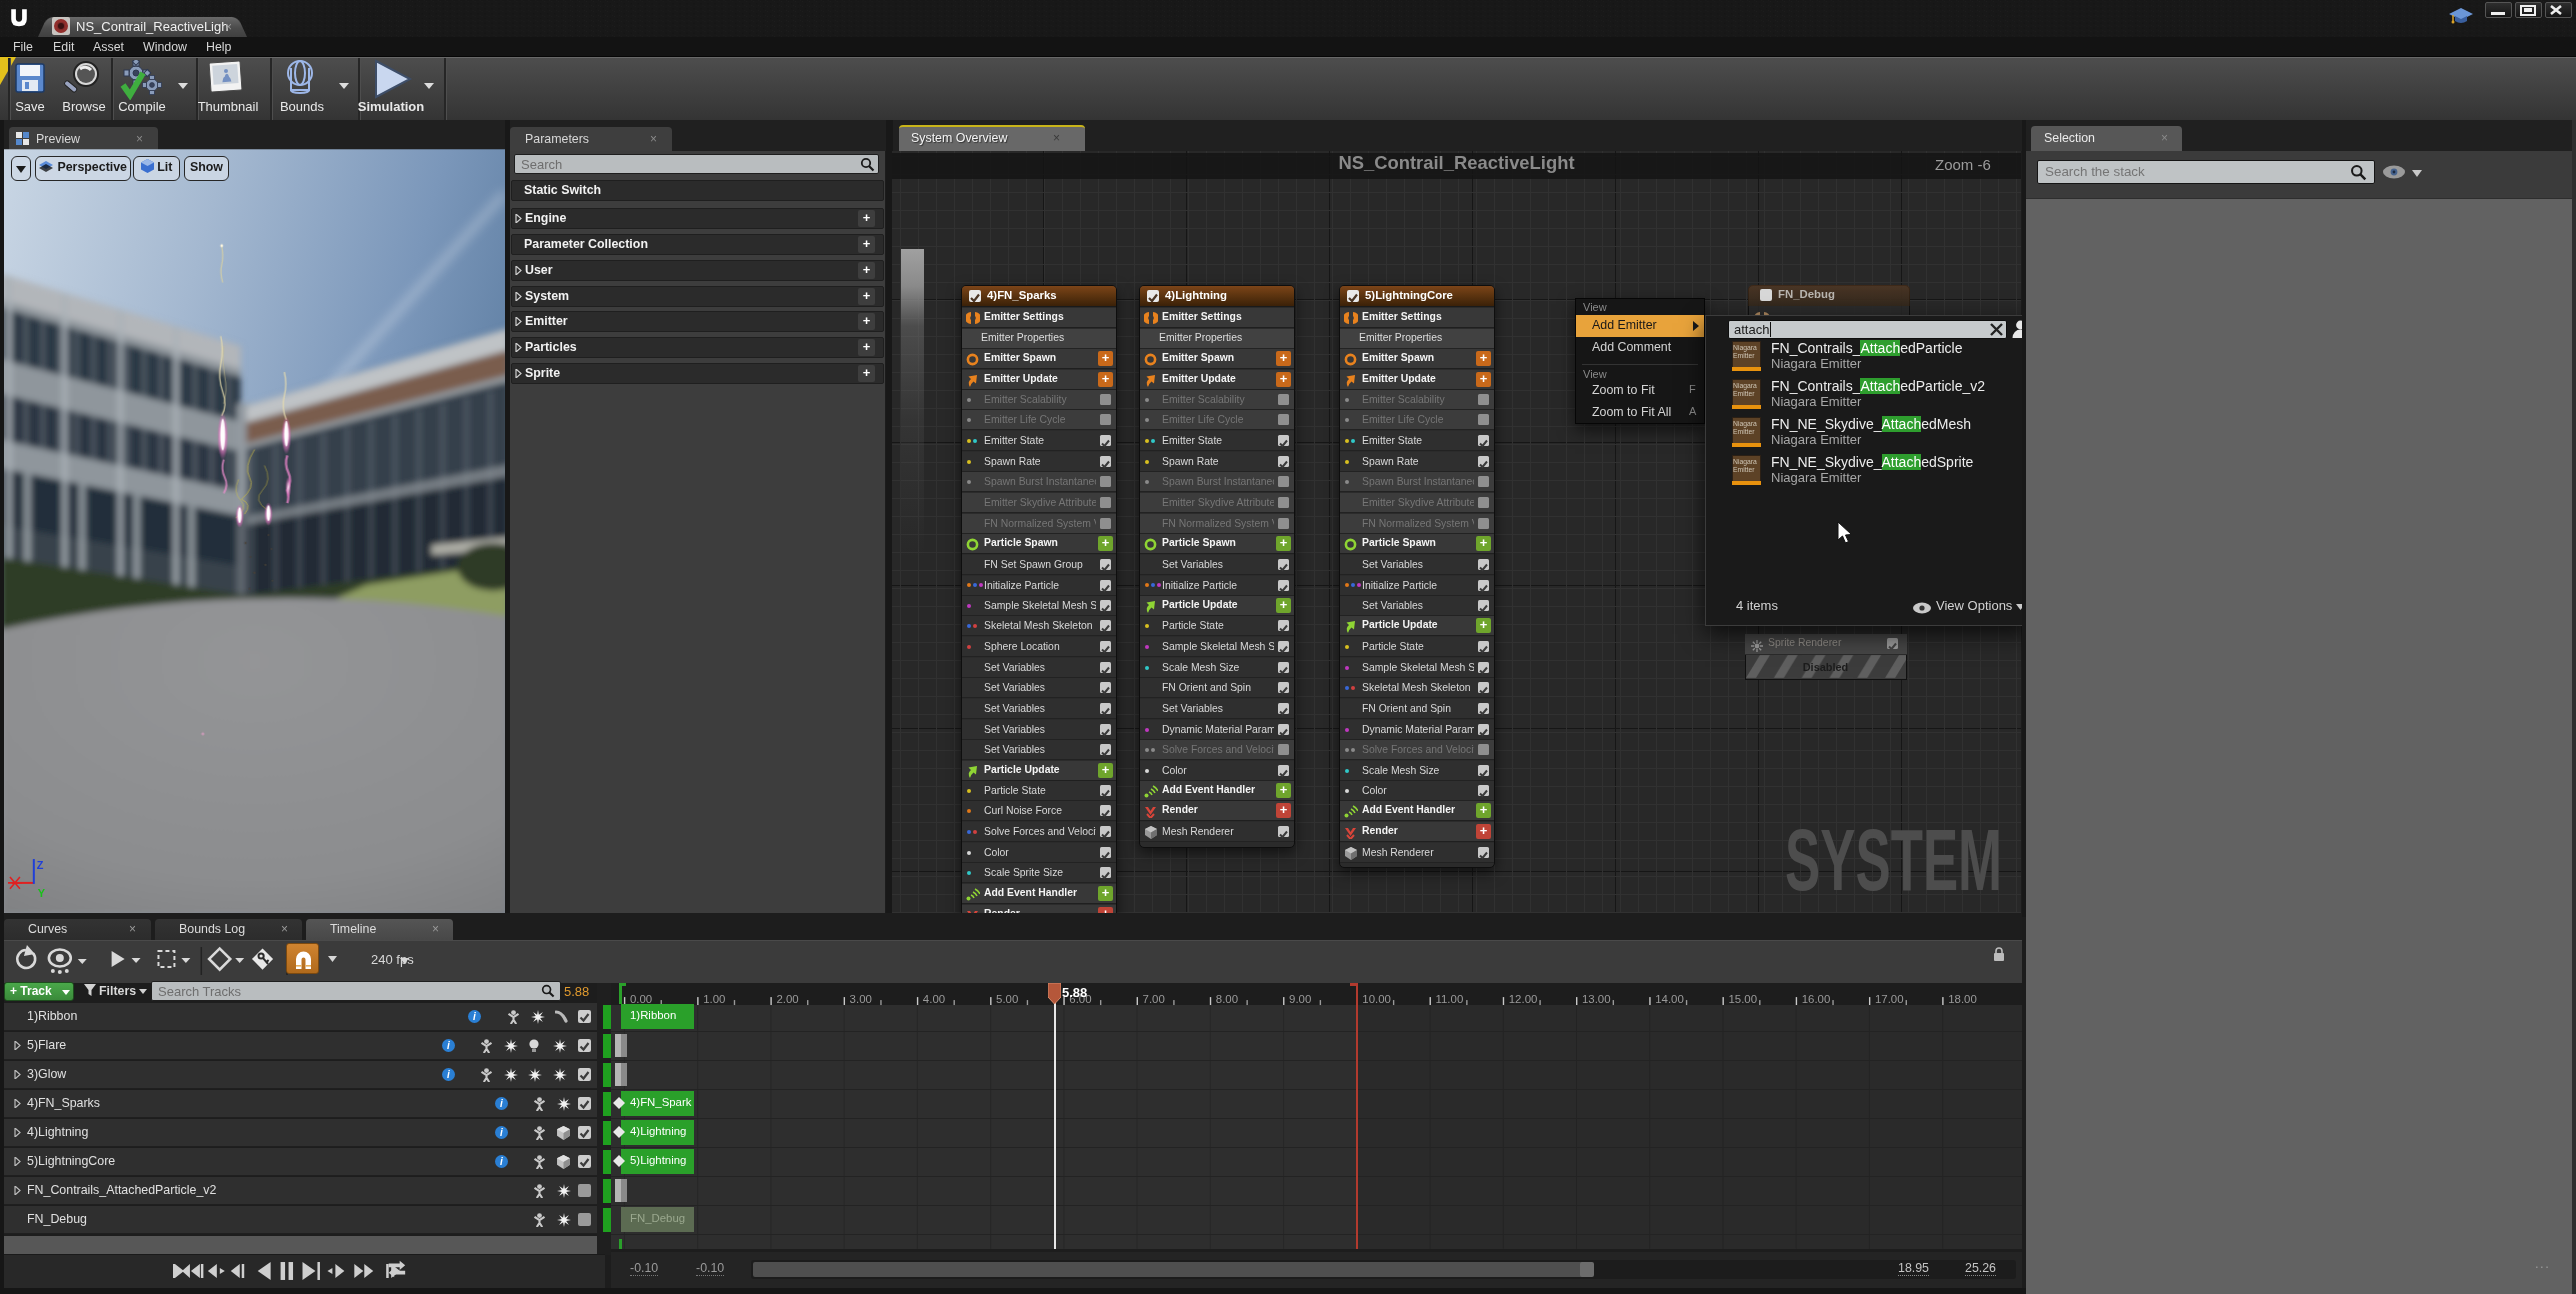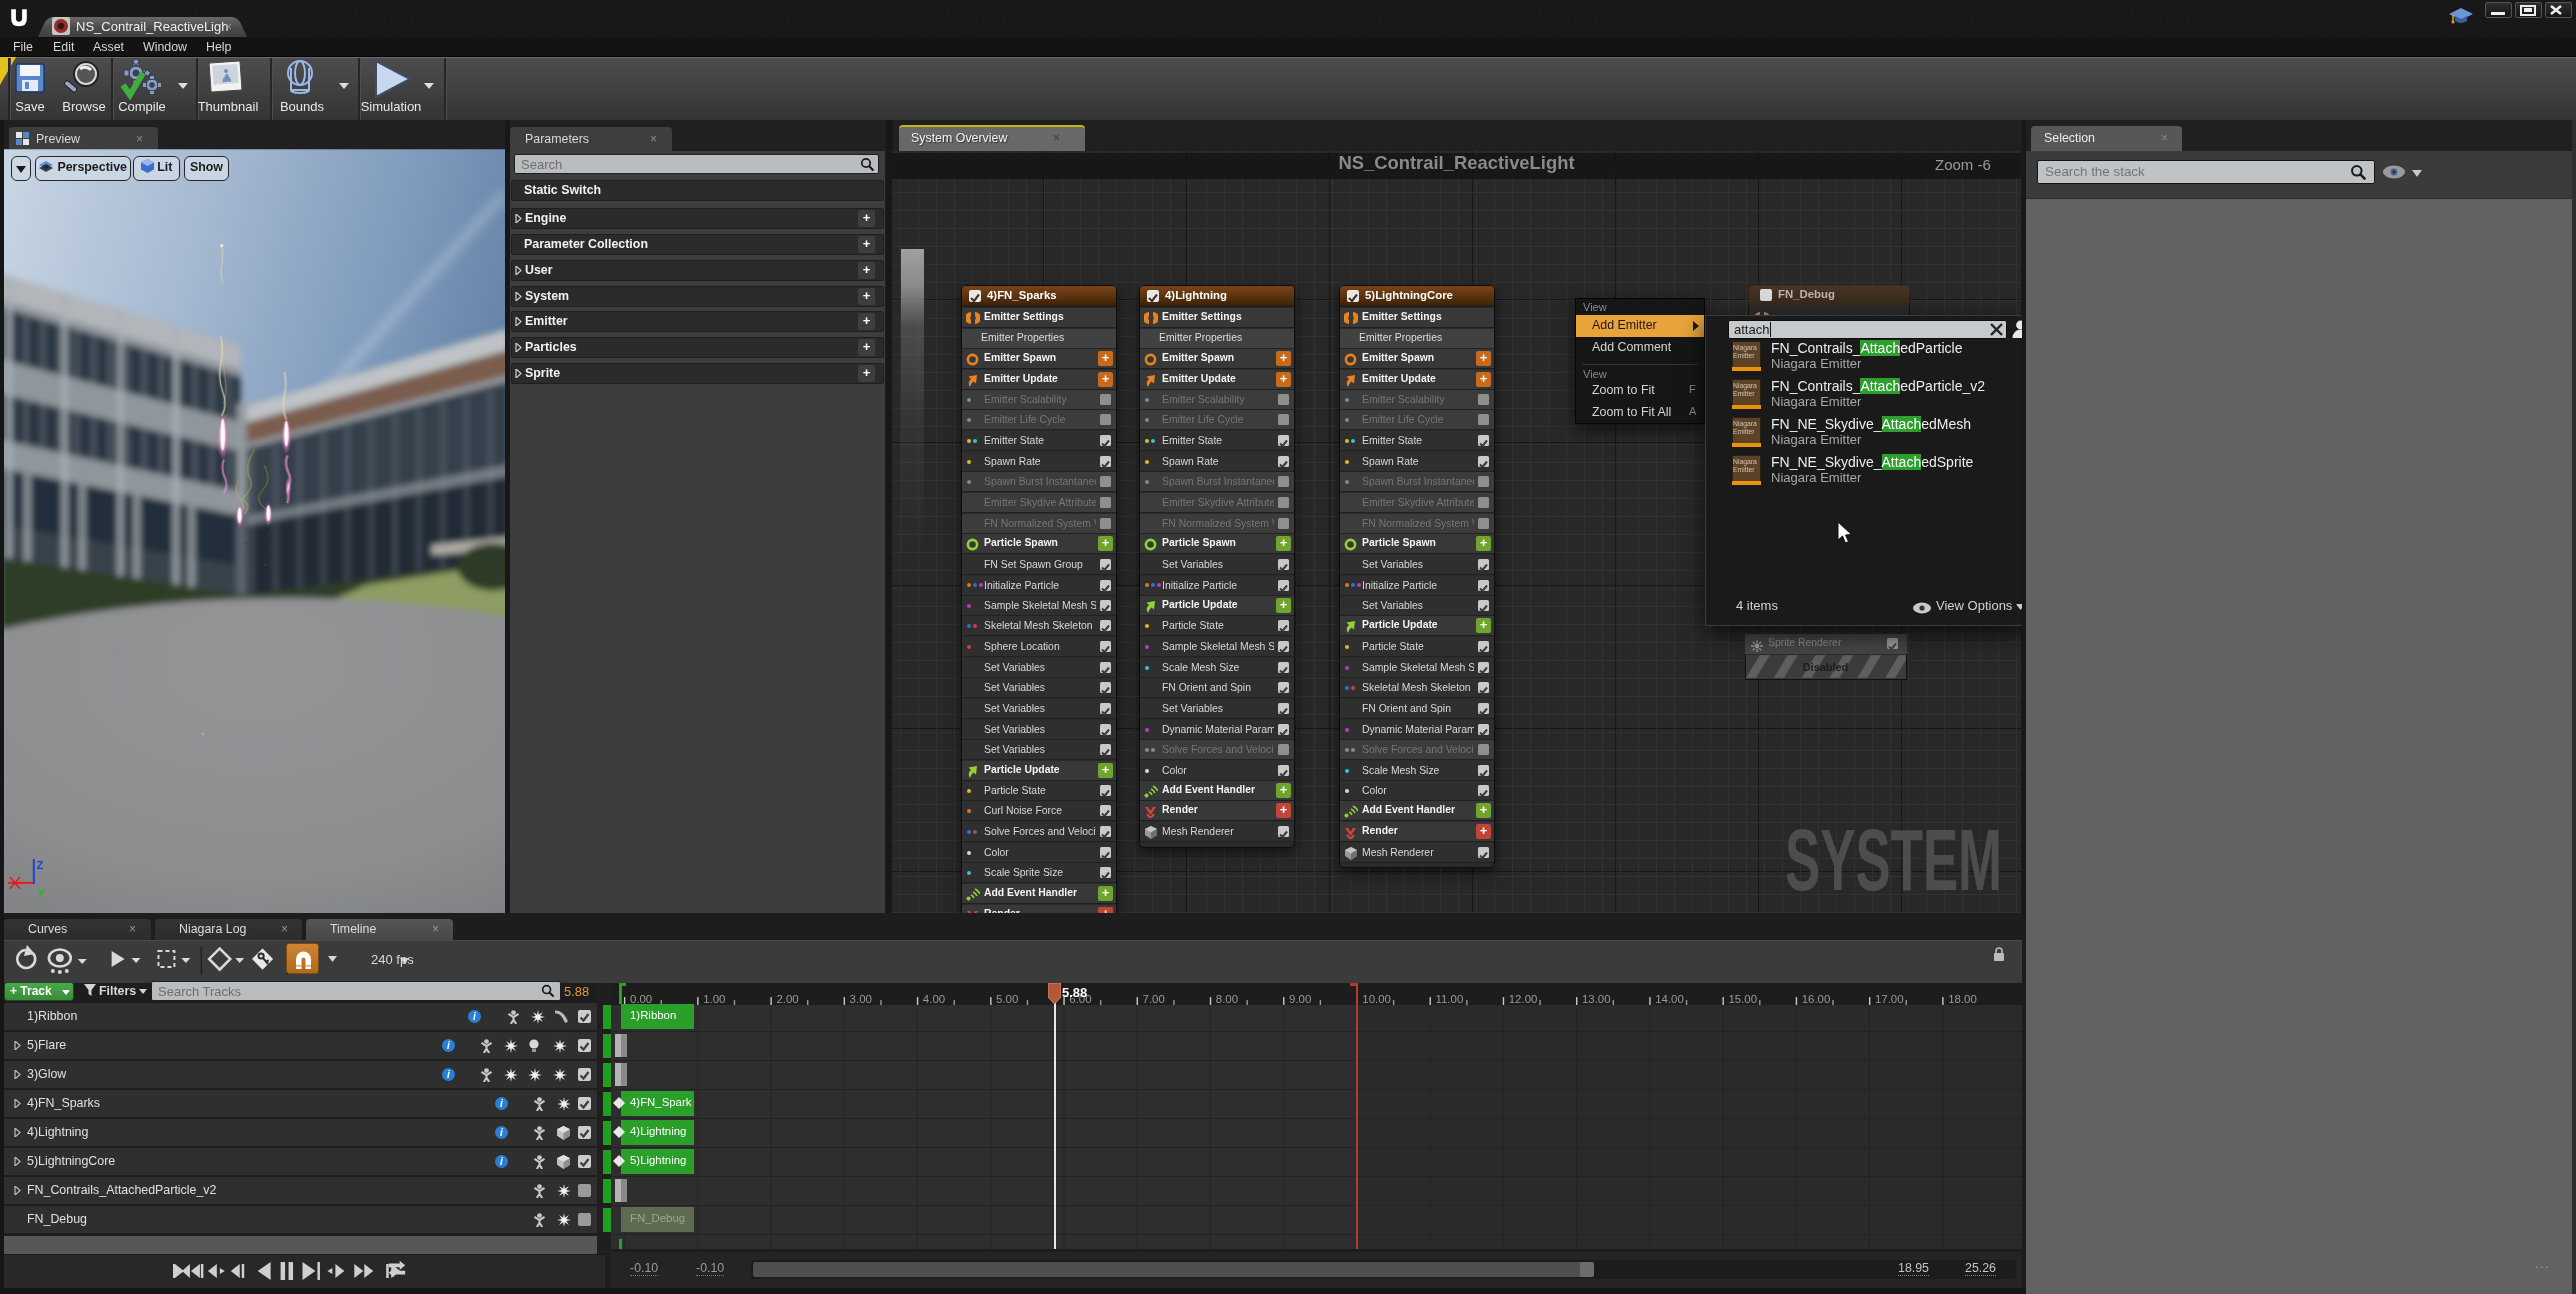--- a/index.html
+++ b/index.html
@@ -64,21 +64,21 @@
 <div style="position:absolute;left:272px;top:58px;width:1px;height:62px;background:#4e4e4e;"></div>
 <div style="position:absolute;left:358px;top:58px;width:2px;height:62px;background:#262626;"></div>
 <div style="position:absolute;left:360px;top:58px;width:1px;height:62px;background:#4e4e4e;"></div>
 <div style="position:absolute;left:444px;top:58px;width:2px;height:62px;background:#262626;"></div>
 <div style="position:absolute;left:446px;top:58px;width:1px;height:62px;background:#4e4e4e;"></div>
 <div style="position:absolute;left:-12px;top:99px;width:84px;color:#e8e8e8;font-size:13px;text-align:center;">Save</div>
 <div style="position:absolute;left:42px;top:99px;width:84px;color:#e8e8e8;font-size:13px;text-align:center;">Browse</div>
 <div style="position:absolute;left:100px;top:99px;width:84px;color:#e8e8e8;font-size:13px;text-align:center;">Compile</div>
 <div style="position:absolute;left:186px;top:99px;width:84px;color:#e8e8e8;font-size:13px;text-align:center;">Thumbnail</div>
 <div style="position:absolute;left:260px;top:99px;width:84px;color:#e8e8e8;font-size:13px;text-align:center;">Bounds</div>
-<div style="position:absolute;left:349px;top:99px;width:84px;color:#e8e8e8;font-size:13px;text-align:center;">Simulation</div>
+<div style="position:absolute;left:349px;top:99px;width:84px;color:#e8e8e8;font-size:13px;text-align:center;font-weight:bold;">Simulation</div>
 <svg style="position:absolute;left:177px;top:82px;" width="12" height="8" viewBox="0 0 12 8">
       <path d="M1 1 L11 1 L6 7 Z" fill="#ddd"></path>
     </svg>
 <svg style="position:absolute;left:338px;top:82px;" width="12" height="8" viewBox="0 0 12 8">
       <path d="M1 1 L11 1 L6 7 Z" fill="#ddd"></path>
     </svg>
 <svg style="position:absolute;left:423px;top:82px;" width="12" height="8" viewBox="0 0 12 8">
       <path d="M1 1 L11 1 L6 7 Z" fill="#ddd"></path>
     </svg>
 <svg style="position:absolute;left:12px;top:60px;" width="36" height="36" viewBox="0 0 36 36">
@@ -953,21 +953,21 @@
       <circle cx="12" cy="7" r="1.4" fill="#1c2a40"></circle>
     </svg>
 <svg style="position:absolute;left:2412px;top:170px;" width="10" height="7" viewBox="0 0 10 7">
       <path d="M0 0 h10 l-5 7 Z" fill="#c9c9c9"></path>
     </svg>
 <div style="position:absolute;left:0px;top:913px;width:2022px;height:381px;background:#1d1d1d;"></div>
 <div style="position:absolute;left:4px;top:919px;width:147px;height:21px;background:linear-gradient(#333333,#2c2c2c);border-radius:4px 4px 0 0;"></div>
 <div class="t" style="position:absolute;left:28px;top:922px;color:#dcdcdc;font-size:12.4px;">Curves</div>
 <div class="t" style="position:absolute;left:129px;top:922px;color:#9a9a9a;font-size:12px;">×</div>
 <div style="position:absolute;left:155px;top:919px;width:147px;height:21px;background:linear-gradient(#333333,#2c2c2c);border-radius:4px 4px 0 0;"></div>
-<div class="t" style="position:absolute;left:179px;top:922px;color:#dcdcdc;font-size:12.4px;">Niagara Log</div>
+<div class="t" style="position:absolute;left:179px;top:922px;color:#dcdcdc;font-size:12.4px;">Bounds Log</div>
 <div class="t" style="position:absolute;left:281px;top:922px;color:#9a9a9a;font-size:12px;">×</div>
 <div style="position:absolute;left:306px;top:919px;width:147px;height:21px;background:linear-gradient(#555555,#484848);border-radius:4px 4px 0 0;"></div>
 <div class="t" style="position:absolute;left:330px;top:922px;color:#dcdcdc;font-size:12.4px;">Timeline</div>
 <div class="t" style="position:absolute;left:432px;top:922px;color:#9a9a9a;font-size:12px;">×</div>
 <div style="position:absolute;left:0px;top:940px;width:2022px;height:43px;background:#3b3b3b;border-top:1px solid #4a4a4a;"></div>
 <svg style="position:absolute;left:12px;top:945px;" width="279" height="34" viewBox="0 0 280 34">
 <g stroke="#d9d9d9" stroke-width="2.6" fill="none">
 <path d="M14 5 a9 9 0 1 0 7 3"></path>
         <path d="M15 0 L23 9 L12 11 Z" fill="#d9d9d9" stroke="none"></path>
 <ellipse cx="48" cy="13" rx="11" ry="8.5"></ellipse>

